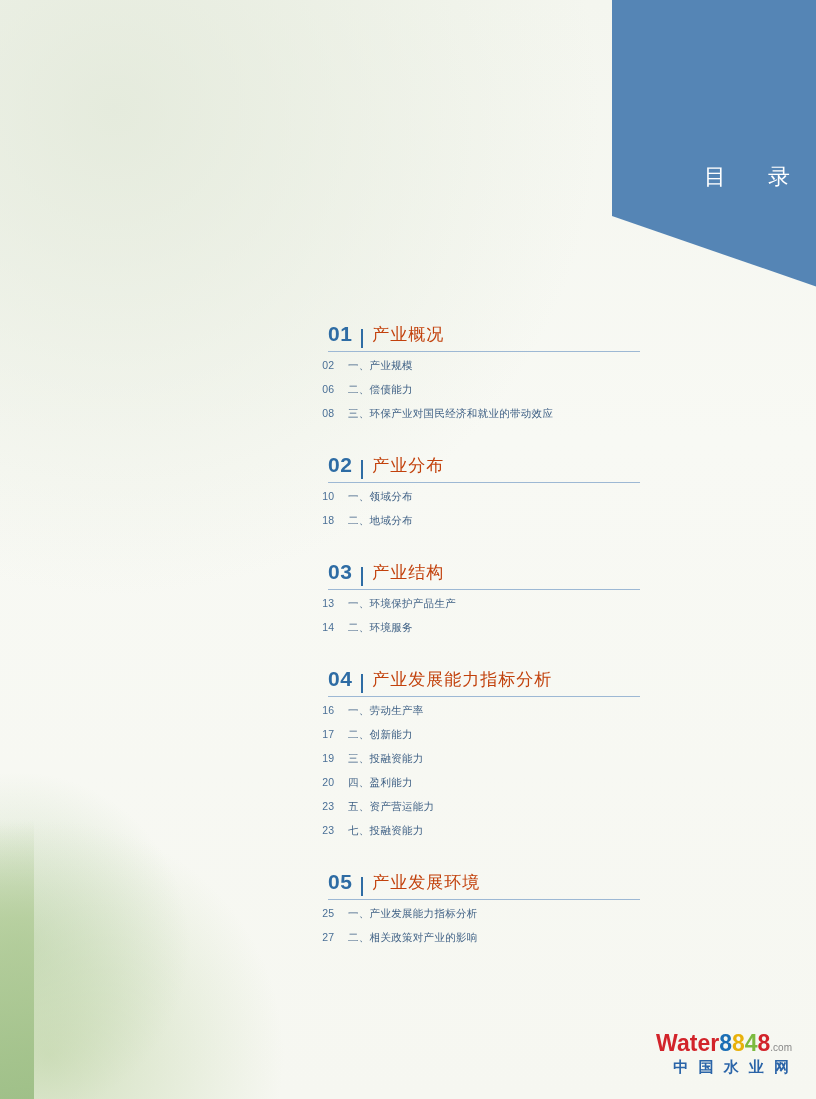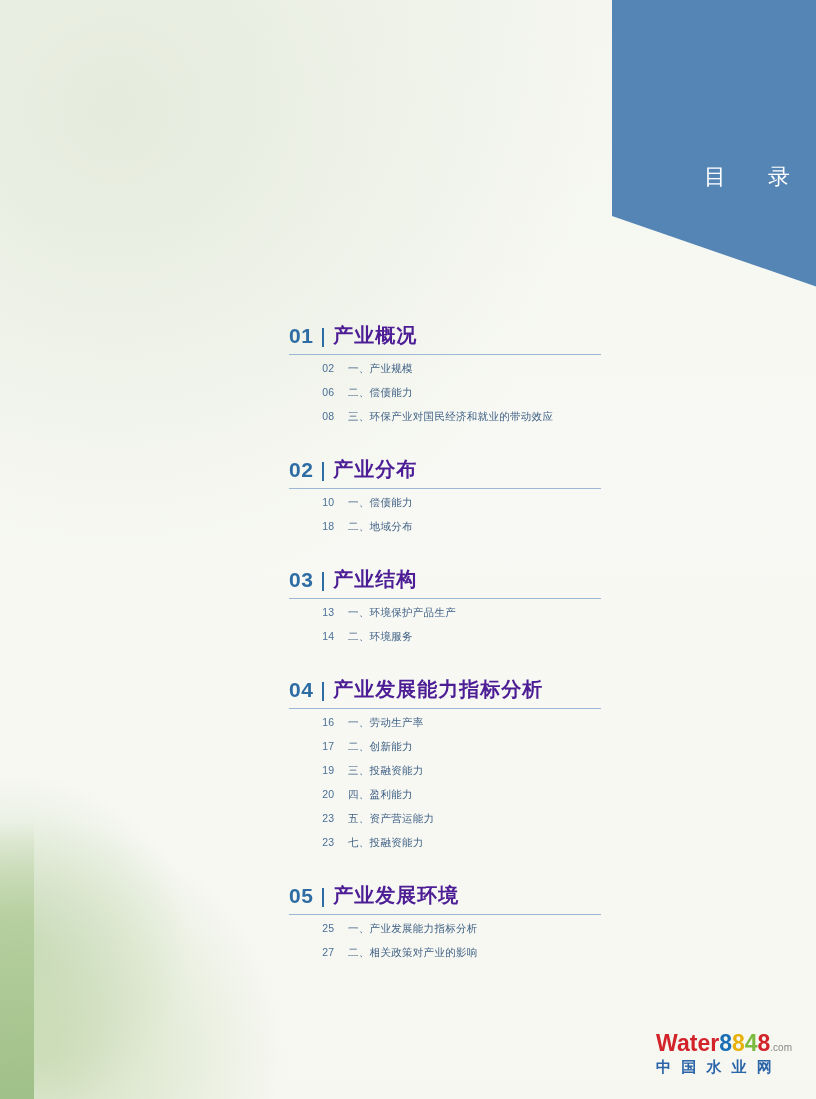--- a/index.html
+++ b/index.html
@@ -61,45 +61,46 @@
     position: absolute;
     left: 289px;
     top: 322px;
     width: 330px;
   }
   .chapter {
     margin-bottom: 6px;
   }
   .chapter-head {
     display: flex;
-    align-items: center;
+    align-items: flex-end;
     position: relative;
     padding-bottom: 5px;
     border-bottom: 1px solid #9db8d4;
     width: 312px;
+    margin-left: 39px;
   }
   .chapter-num {
     font-size: 21px;
     font-weight: bold;
     color: #2e6ca4;
     letter-spacing: 0.5px;
     font-family: "Liberation Sans", sans-serif;
   }
   .chapter-sep {
     width: 2px;
     height: 19px;
     background: #2e6ca4;
     margin: 0 9px;
     position: relative;
     top: 2px;
   }
   .chapter-title {
-    font-size: 20px;
-    font-weight: bold;
-    color: #4c1d95;
+    font-size: 17px;
+    font-weight: normal;
+    color: #c2410c;
     letter-spacing: 1px;
   }
   .entries {
     margin-top: 7px;
   }
   .entry {
     display: flex;
     align-items: baseline;
     margin: 0 0 10px 0;
     padding-left: 17px;
@@ -119,21 +120,21 @@
   }
   .chapter-gap {
     height: 16px;
   }
 
   
   .footer-logo {
     position: absolute;
     right: 24px;
     bottom: 24px;
-    text-align: left;
+    text-align: right;
     line-height: 1.1;
   }
   .logo-line1 {
     font-size: 23px;
     font-weight: bold;
     font-family: "Liberation Sans", sans-serif;
     white-space: nowrap;
   }
   .logo-w { color: #d2232a; }
   .logo-8a { color: #1b6fb5; }
@@ -188,21 +189,21 @@
     </div>
     <div class="chapter">
       <div class="chapter-head">
         <span class="chapter-num">02</span>
         <span class="chapter-sep"></span>
         <span class="chapter-title">产业分布</span>
       </div>
       <div class="entries">
         <div class="entry">
           <span class="entry-page">10</span>
-          <span class="entry-label">一、偿债能力</span>
+          <span class="entry-label">一、领域分布</span>
         </div>
         <div class="entry">
           <span class="entry-page">18</span>
           <span class="entry-label">二、地域分布</span>
         </div>
       </div>
       <div class="chapter-gap"></div>
     </div>
     <div class="chapter">
       <div class="chapter-head">

